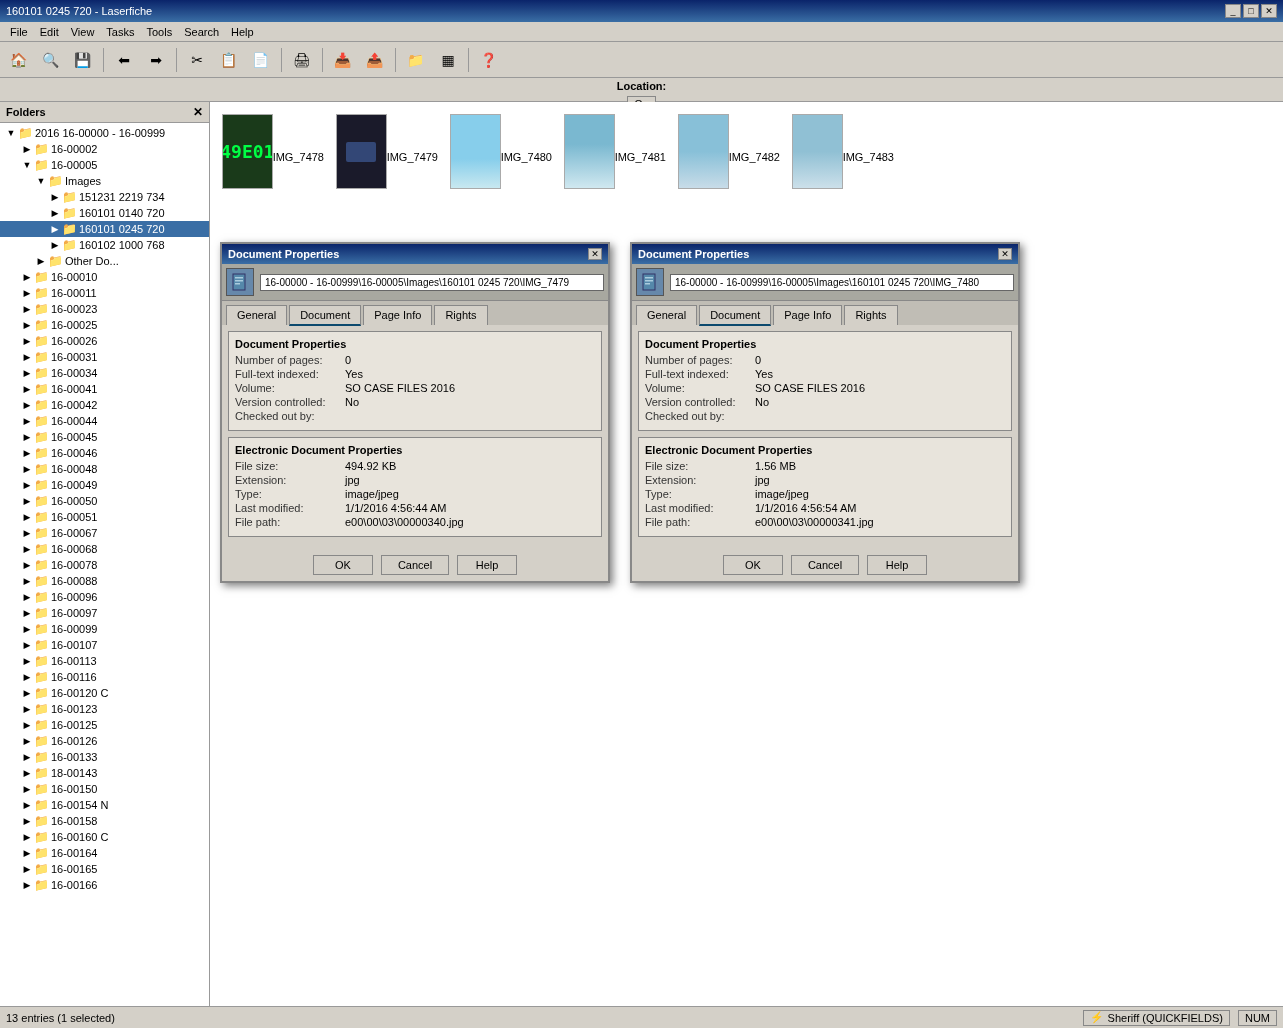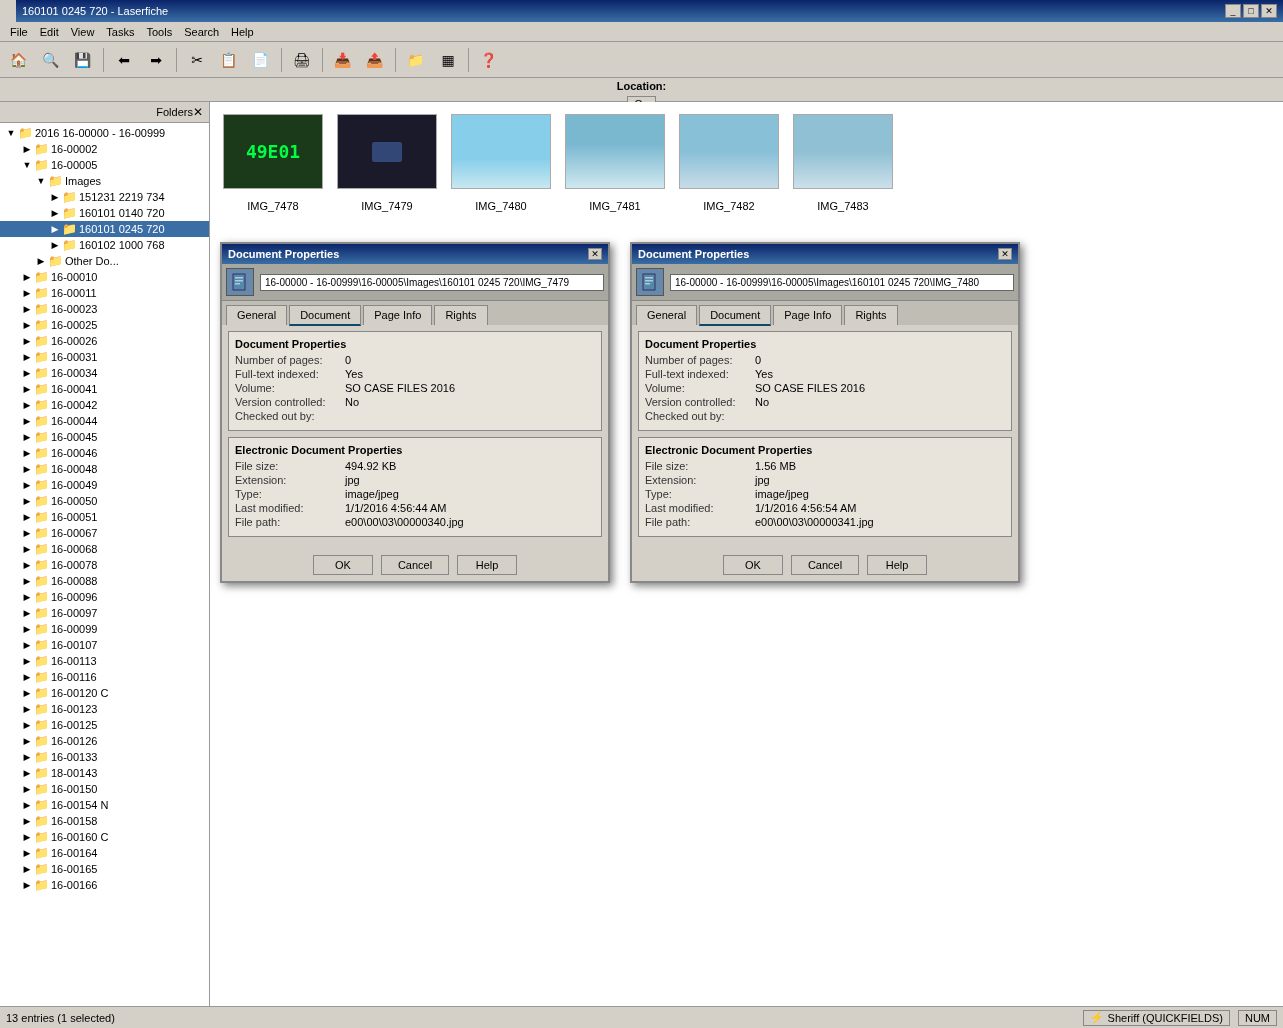--- a/index.html
+++ b/index.html
@@ -7,21 +7,20 @@
     
     
     .title-bar {
       background: linear-gradient(to bottom, #0a246a, #3a6ea5);
       color: white;
       padding: 3px 6px;
       display: flex;
       align-items: center;
       justify-content: space-between;
       height: 22px;
-      margin-left: 16px;
     }
     .title-bar-controls { display: flex; gap: 2px; }
     .title-bar-btn {
       background: #d4d0c8;
       border: 1px solid #888;
       color: black;
       width: 16px; height: 14px;
       font-size: 9px;
       cursor: pointer;
       display: flex; align-items: center; justify-content: center;
@@ -119,23 +118,23 @@
       background: white;
       overflow-y: auto;
       overflow-x: hidden;
       position: relative;
     }
     .sidebar-header {
       background: #d4d0c8;
       border-bottom: 1px solid #999;
       padding: 3px 6px;
       display: flex;
-      justify-content: flex-end;
-      align-items: center;
-      font-weight: normal;
+      justify-content: space-between;
+      align-items: center;
+      font-weight: bold;
       font-size: 11px;
     }
     .sidebar-close { cursor: pointer; font-size: 12px; }
     .tree-item {
       display: flex;
       align-items: center;
       padding: 1px 0;
       cursor: pointer;
       white-space: nowrap;
     }
@@ -154,21 +153,21 @@
       display: flex;
       flex-wrap: wrap;
       align-content: flex-start;
       gap: 4px;
       position: relative;
     }
 
     
     .thumb-item {
       display: flex;
-      flex-direction: column;
+      flex-direction: row;
       align-items: center;
       width: 110px;
       cursor: pointer;
       padding: 4px;
     }
     .thumb-box {
       width: 100px;
       height: 75px;
       border: 1px solid #aaa;
       display: flex;

